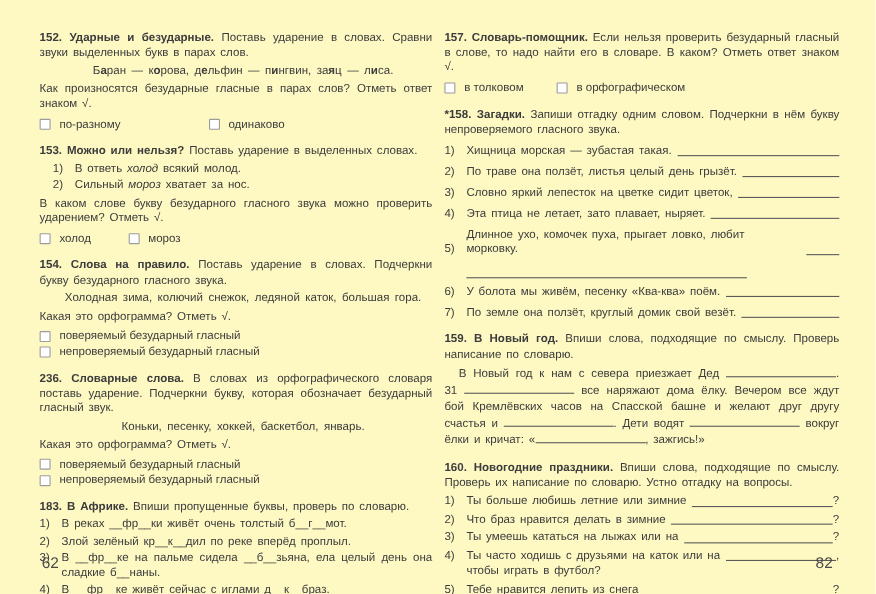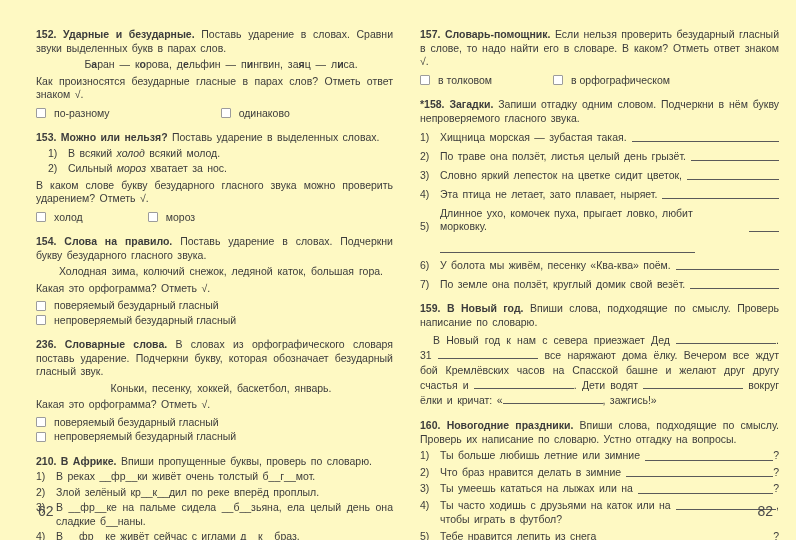--- a/index.html
+++ b/index.html
@@ -1,32 +1,32 @@
 <!DOCTYPE html>
 <html><head>
 <meta charset="utf-8">
 <style>
   html,body{margin:0;padding:0;background:#ffffff;}
   .spread{position:relative;width:796px;height:540px;background:#fef9c3;overflow:hidden;
           font-family:"Liberation Sans",sans-serif;color:#3c3c3c;font-size:10.5px;line-height:13.5px;
           -webkit-font-smoothing:antialiased;}
   .page{position:absolute;top:28px;height:490px;}
   .page-left{left:36px;width:357px;}
-  .page-right{left:420px;width:359px;}
+  .page-right{left:404px;width:359px;}
   p{margin:0;}
   .task{margin-bottom:11px;}
   .head{text-align:justify;word-spacing:1.5px;}
   .head .num,.head .title{font-weight:bold;}
   .example{text-indent:13px;margin-top:3px;word-spacing:2px;text-align:center;}
   .question{text-align:justify;margin-top:3px;word-spacing:1.5px;}
   .bl{font-weight:bold;}
   .em{font-style:italic;}
   
   .opts{margin-top:4px;}
-  .opts.row{display:flex;gap:31px;}
+  .opts.row{display:flex;}
   .opt{display:flex;align-items:center;margin-top:1px;}
   .cb{width:10px;height:10px;border:1px solid #9c9c9c;border-radius:1px;background:#fff;flex:none;margin-right:8px;box-sizing:border-box;}
   .gap-80 .opt+.opt{margin-left:80px;}
   .gap-30 .opt+.opt{margin-left:34px;}
   .gap-157 .opt+.opt{margin-left:30px;}
   
   .item{display:flex;margin-top:2px;}
   .inum{flex:none;width:20px;}
   .item .body{flex:1;text-align:justify;word-spacing:1.5px;}
   .ind{padding-left:12px;}
@@ -77,21 +77,21 @@
     </article>
 
     <article class="task">
       <p class="head">
         <span class="num">153.</span>
         <span class="title">Можно или нельзя?</span>
         <span class="intro">Поставь ударение в выделенных словах.</span>
       </p>
       <div class="item ind">
         <span class="inum">1)</span>
-        <span class="body"><span>В всякий </span><span class="em">холод</span><span> всякий молод.</span></span>
+        <span class="body"><span>В ответь </span><span class="em">холод</span><span> всякий молод.</span></span>
       </div>
       <div class="item ind">
         <span class="inum">2)</span>
         <span class="body"><span>Сильный </span><span class="em">мороз</span><span> хватает за нос.</span></span>
       </div>
       <p class="question">В каком слове букву безударного гласного звука можно проверить ударением? Отметь √.</p>
       <div class="opts row gap-30">
         <span class="opt">
           <span class="cb"></span>
           <span>холод</span>
@@ -138,21 +138,21 @@
         </div>
         <div class="opt">
           <span class="cb"></span>
           <span>непроверяемый безударный гласный</span>
         </div>
       </div>
     </article>
 
     <article class="task">
       <p class="head">
-        <span class="num">210.</span>
+        <span class="num">183.</span>
         <span class="title">В Африке.</span>
         <span class="intro">Впиши пропущенные буквы, проверь по словарю.</span>
       </p>
       <div class="item">
         <span class="inum">1)</span>
         <span class="body">В реках __фр__ки живёт очень толстый б__г__мот.</span>
       </div>
       <div class="item">
         <span class="inum">2)</span>
         <span class="body">Злой зелёный кр__к__дил по реке вперёд проплыл.</span>

